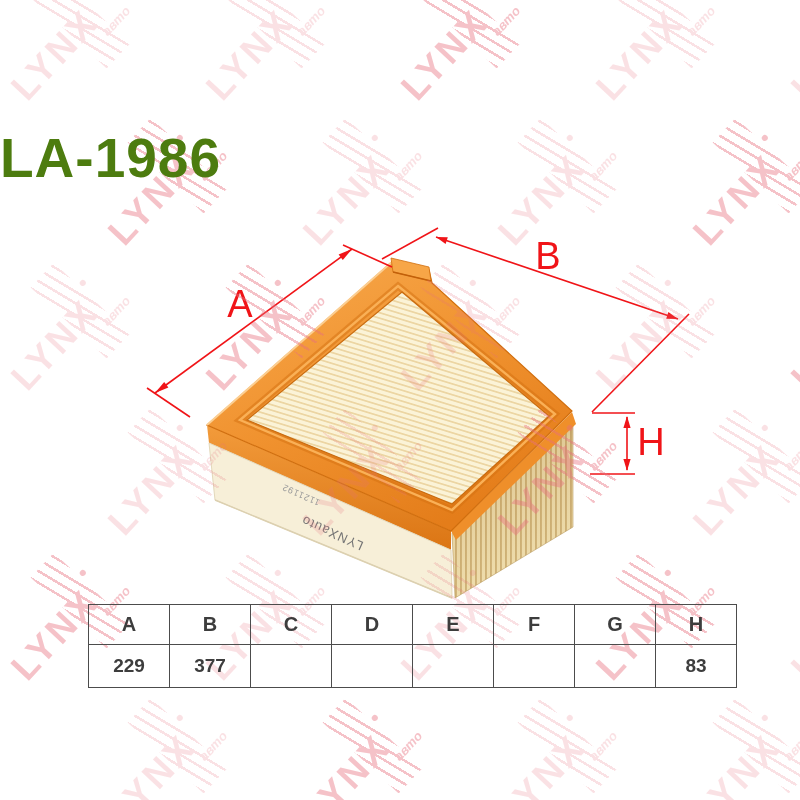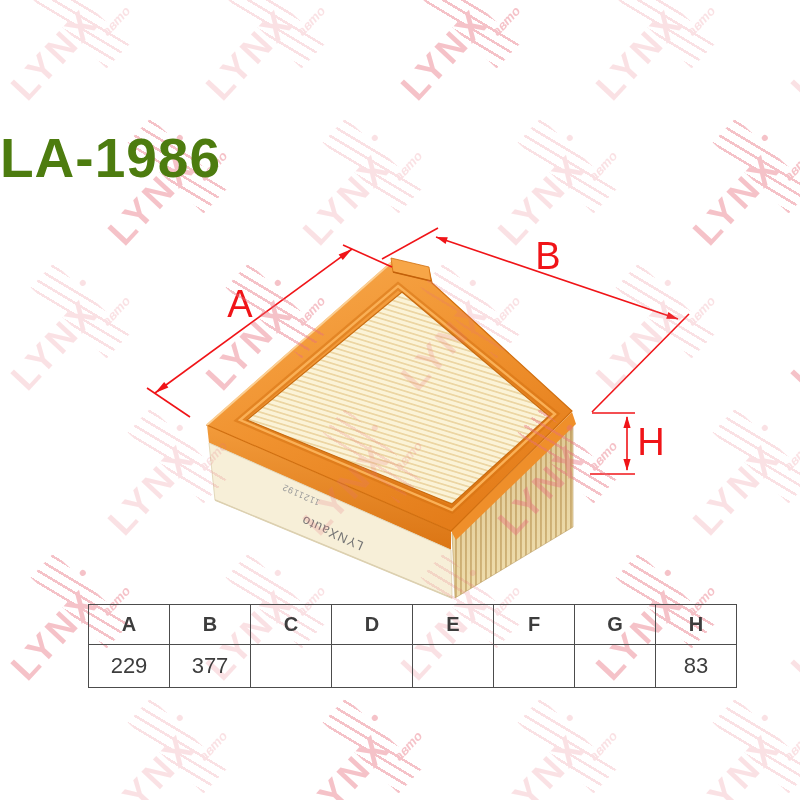--- a/index.html
+++ b/index.html
@@ -34,21 +34,21 @@
   .product-svg text{font-family:"Liberation Sans",sans-serif;}
   .dim-label{fill:#f01418;font-size:38px;}
   
   .spec-table-wrap{position:absolute;left:88px;top:604px;z-index:4;}
   table.spec{border-collapse:collapse;}
   table.spec td{
     border:1.6px solid #4c4c4c;width:78px;height:37px;min-width:78px;
     text-align:center;vertical-align:middle;color:#3d3d3d;background:transparent;
   }
   table.spec tr.hdr td{font-size:20px;font-weight:bold;}
-  table.spec tr.val td{font-size:22px;font-weight:normal;height:40px;}
+  table.spec tr.val td{font-size:19px;font-weight:bold;height:40px;}
 </style>
 </head>
 <body>
 
 <div class="stage">
 
   <svg class="product-svg" width="800" height="800" viewBox="0 0 800 800">
     <defs>
       <linearGradient id="gFrame" x1="0" y1="0" x2="0.6" y2="1">
         <stop offset="0" stop-color="#f8ab4f"></stop>

